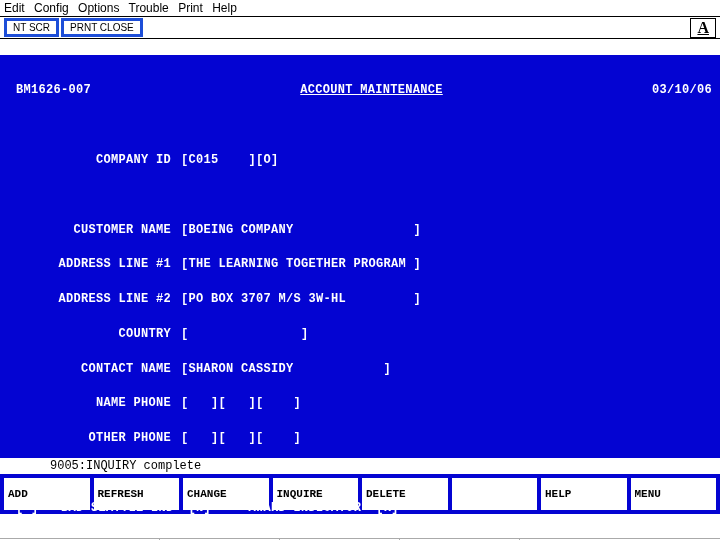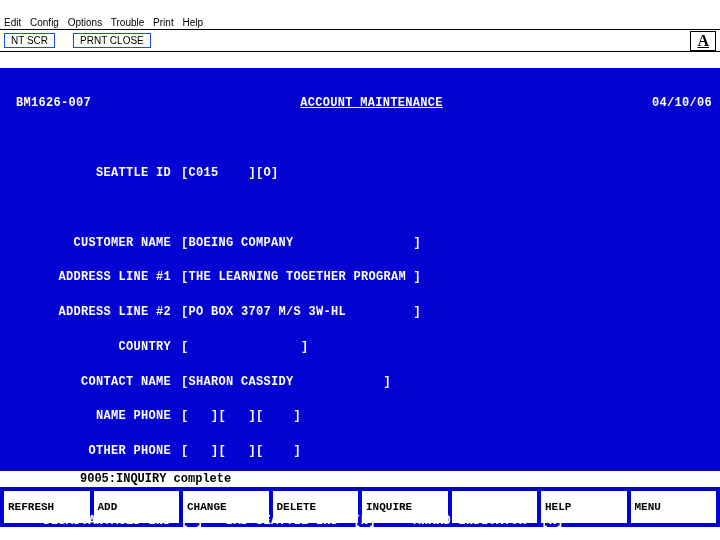--- a/index.html
+++ b/index.html
@@ -9,40 +9,39 @@
     background: #fff;
     width: 720px;
     height: 540px;
     overflow: hidden;
     font-weight: bold;
   }
   .menubar {
     background: #fff;
     border-bottom: 1px solid #000;
     padding: 1px 4px;
-    font-size: 10px;
+    font-size: 12px;
     font-family: Arial, sans-serif;
     font-weight: normal;
-    margin-top: 16px;
   }
   .menubar span { margin-right: 6px; cursor: default; }
   .toolbar {
     background: #fff;
     border-bottom: 1px solid #000;
     padding: 2px 4px;
     display: flex;
     align-items: center;
     height: 22px;
   }
   .tool-btn {
-    border: 1px solid #1d4ed8;
+    border: 3px solid #1d4ed8;
     background: #fff;
     font-size: 10px;
     padding: 1px 6px;
-    margin-right: 18px;
+    margin-right: 2px;
     font-family: Arial, sans-serif;
     font-weight: normal;
   }
   .font-indicator {
     margin-left: auto;
     border: 1px solid #000;
     padding: 0 6px;
     font-family: "Times New Roman", serif;
     font-size: 16px;
     font-weight: bold;
@@ -65,22 +64,21 @@
   .hdr-right { }
   .row { display: flex; }
   .lbl { width: 165px; text-align: right; padding-right: 10px; }
   .fld { flex: 1; }
   .status-line {
     background: #fff;
     color: #000;
     font-family: "Courier New", monospace;
     font-size: 12px;
     padding: 1px 4px 1px 50px;
-    font-weight: bold;
-    margin-left: 30px;
+    font-weight: normal;
   }
   .fkeys {
     background: #0404d2;
     display: flex;
     padding: 4px 4px;
     gap: 4px;
   }
   .fkey {
     background: #fff;
     color: #000;
@@ -116,51 +114,51 @@
 <div class="toolbar">
   <button class="tool-btn">NT SCR</button>
   <button class="tool-btn">PRNT CLOSE</button>
   <div class="font-indicator">A</div>
 </div>
 
 <div class="terminal">
 <div class="hdr-row">
 <span class="hdr-left">BM1626-007</span>
 <span class="hdr-center">ACCOUNT MAINTENANCE</span>
-<span class="hdr-right">04/10/06</span>
+<span class="hdr-right">03/10/06</span>
 </div>
 <div>&nbsp;</div>
-<div class="row"><span class="lbl">SEATTLE ID</span><span class="fld">[C015    ][O]</span></div>
+<div class="row"><span class="lbl">COMPANY ID</span><span class="fld">[C015    ][O]</span></div>
 <div>&nbsp;</div>
 <div class="row"><span class="lbl">CUSTOMER NAME</span><span class="fld">[BOEING COMPANY                ]</span></div>
 <div class="row"><span class="lbl">ADDRESS LINE #1</span><span class="fld">[THE LEARNING TOGETHER PROGRAM ]</span></div>
 <div class="row"><span class="lbl">ADDRESS LINE #2</span><span class="fld">[PO BOX 3707 M/S 3W-HL         ]</span></div>
 <div class="row"><span class="lbl">COUNTRY</span><span class="fld">[               ]</span></div>
 <div class="row"><span class="lbl">CONTACT NAME</span><span class="fld">[SHARON CASSIDY            ]</span></div>
 <div class="row"><span class="lbl">NAME PHONE</span><span class="fld">[   ][   ][    ]</span></div>
 <div class="row"><span class="lbl">OTHER PHONE</span><span class="fld">[   ][   ][    ]</span></div>
 <div>&nbsp;</div>
-<div class="row"><span class="lbl">DISADVANTAGED IND</span><span class="fld"><span>[ ]</span>   <span>BAD SEATTLE IND</span>  <span>[N]</span>     <span>AWARD INDICATOR</span>  <span>[R]</span></span></div>
+<div class="row"><span class="fld"><span>[ ]</span>   <span>BAD SEATTLE IND</span>  <span>[N]</span>     <span>AWARD INDICATOR</span>  <span>[R]</span></span></div>
 
 
 
 
 
 
 
 </div>
 
 <div class="status-line">9005:INQUIRY complete</div>
 
 <div class="fkeys">
+  <button class="fkey">ADD</button>
   <button class="fkey">REFRESH</button>
-  <button class="fkey">ADD</button>
   <button class="fkey">CHANGE</button>
+  <button class="fkey">INQUIRE</button>
   <button class="fkey">DELETE</button>
-  <button class="fkey">INQUIRE</button>
   <button class="fkey"></button>
   <button class="fkey">HELP</button>
   <button class="fkey">MENU</button>
 </div>
 
 <div class="bottom-bar">
   <div style="width:160px"></div>
     <div></div>
     <div></div>
     <div></div>

